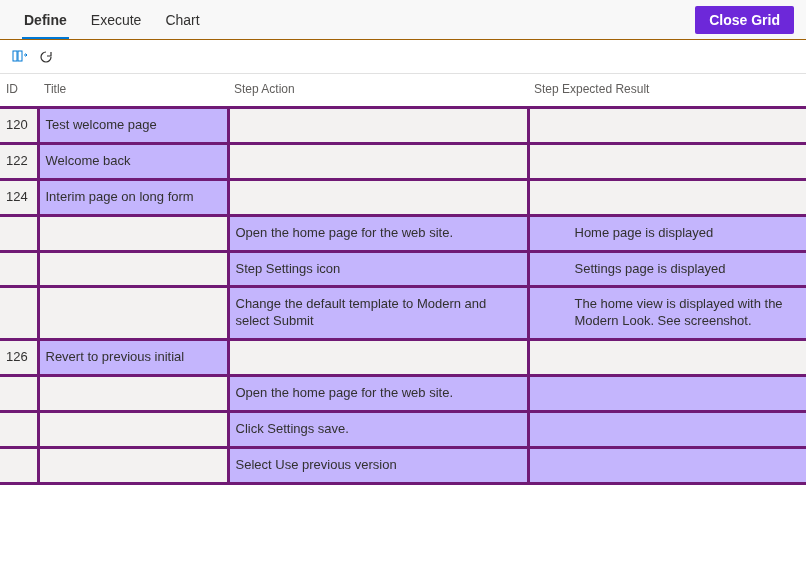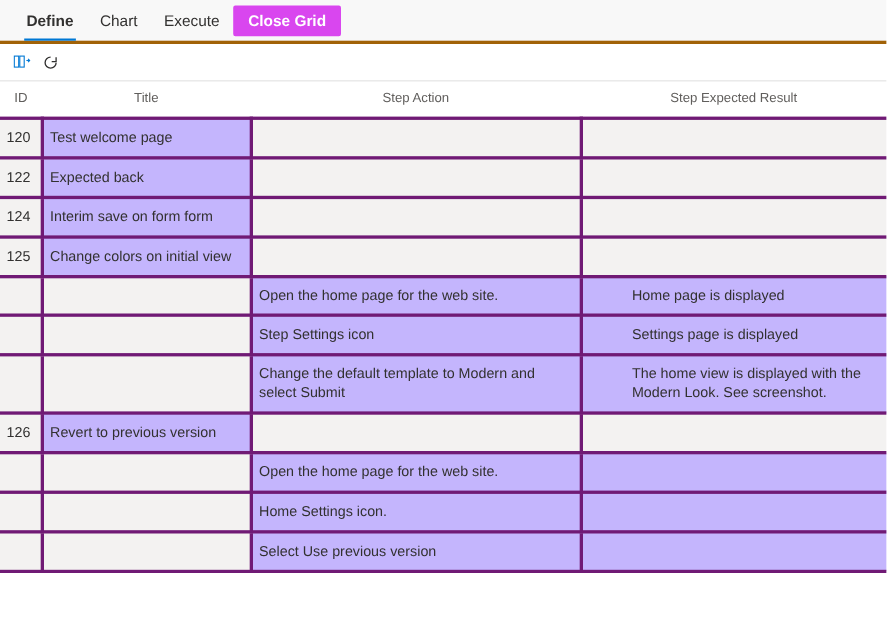--- a/index.html
+++ b/index.html
@@ -7,22 +7,23 @@
     margin: 0;
     font-family: "Segoe UI", Arial, sans-serif;
     font-size: 14px;
     color: #323130;
     background: #fff;
     width: 806px;
   }
   .header {
     display: flex;
     align-items: center;
+    justify-content: space-between;
     background: #f8f8f8;
-    border-bottom: 3px solid #a16207;
+    border-bottom: 1px solid #a16207;
     padding: 0 12px;
     height: 40px;
   }
   .tabs {
     display: flex;
     align-items: center;
     height: 100%;
   }
   .tab {
     padding: 0 12px;
@@ -39,21 +40,21 @@
   .tab.active::after {
     content: "";
     position: absolute;
     left: 10px;
     right: 10px;
     bottom: 0;
     height: 2px;
     background: #0078d4;
   }
   .close-btn {
-    background: #d946ef;
+    background: #6d28d9;
     color: #fff;
     border: none;
     padding: 6px 14px;
     font-size: 14px;
     font-weight: 600;
     cursor: pointer;
     border-radius: 2px;
   }
   .toolbar {
     display: flex;
@@ -70,21 +71,21 @@
     align-items: center;
     justify-content: center;
     cursor: pointer;
   }
   .grid {
     width: 100%;
     border-collapse: collapse;
     table-layout: fixed;
   }
   .grid th {
-    text-align: center;
+    text-align: left;
     font-weight: 400;
     color: #605e5c;
     font-size: 12px;
     padding: 8px 6px 10px 6px;
     border-bottom: 1px solid #a6a6a6;
   }
   .grid td {
     border: 3px solid #701a75;
     padding: 8px 6px;
     vertical-align: top;
@@ -104,22 +105,22 @@
   .cell-blank-title { background: #f3f2f1; }
   .cell-blank-step { background: #f3f2f1; }
   .cell-content { background: #c4b5fd; }
 </style>
 </head>
 <body>
 
 <div class="header">
   <div class="tabs">
     <div class="tab active">Define</div>
+    <div class="tab">Execute</div>
     <div class="tab">Chart</div>
-    <div class="tab">Execute</div>
   </div>
   <button class="close-btn">Close Grid</button>
 </div>
 
 <div class="toolbar">
   <span class="tool-icon">
     <svg width="16" height="16" viewBox="0 0 16 16">
       <rect x="1" y="2" width="4" height="10" fill="none" stroke="#0078d4" stroke-width="1"></rect>
       <rect x="6" y="2" width="4" height="10" fill="none" stroke="#0078d4" stroke-width="1"></rect>
       <path d="M12 6 l3 0 M13.5 4.5 l1.5 1.5 l-1.5 1.5" fill="none" stroke="#0078d4" stroke-width="1"></path>
@@ -150,33 +151,27 @@
   </thead>
   <tbody id="grid-body">
   <tr>
         <td class="cell-id">120</td>
         <td class="cell-content">Test welcome page</td>
         <td class="cell-blank-step"></td>
         <td class="cell-blank-step"></td>
       </tr>
       <tr>
         <td class="cell-id">122</td>
-        <td class="cell-content">Expected back</td>
+        <td class="cell-content">Welcome back</td>
         <td class="cell-blank-step"></td>
         <td class="cell-blank-step"></td>
       </tr>
       <tr>
         <td class="cell-id">124</td>
-        <td class="cell-content">Interim save on form form</td>
-        <td class="cell-blank-step"></td>
-        <td class="cell-blank-step"></td>
-      </tr>
-      <tr>
-        <td class="cell-id">125</td>
-        <td class="cell-content">Change colors on initial view</td>
+        <td class="cell-content">Interim page on long form</td>
         <td class="cell-blank-step"></td>
         <td class="cell-blank-step"></td>
       </tr>
       <tr>
         <td class="cell-id"></td>
         <td class="cell-blank-title"></td>
         <td class="cell-content">Open the home page for the web site.</td>
         <td class="cell-content">Home page is displayed</td>
       </tr>
       <tr>
@@ -186,34 +181,34 @@
         <td class="cell-content">Settings page is displayed</td>
       </tr>
       <tr>
         <td class="cell-id"></td>
         <td class="cell-blank-title"></td>
         <td class="cell-content">Change the default template to Modern and select Submit</td>
         <td class="cell-content">The home view is displayed with the Modern Look. See screenshot.</td>
       </tr>
       <tr>
         <td class="cell-id">126</td>
-        <td class="cell-content">Revert to previous version</td>
+        <td class="cell-content">Revert to previous initial</td>
         <td class="cell-blank-step"></td>
         <td class="cell-blank-step"></td>
       </tr>
       <tr>
         <td class="cell-id"></td>
         <td class="cell-blank-title"></td>
         <td class="cell-content">Open the home page for the web site.</td>
         <td class="cell-content"></td>
       </tr>
       <tr>
         <td class="cell-id"></td>
         <td class="cell-blank-title"></td>
-        <td class="cell-content">Home Settings icon.</td>
+        <td class="cell-content">Click Settings save.</td>
         <td class="cell-content"></td>
       </tr>
       <tr>
         <td class="cell-id"></td>
         <td class="cell-blank-title"></td>
         <td class="cell-content">Select Use previous version</td>
         <td class="cell-content"></td>
       </tr>
     </tbody>
 </table>

